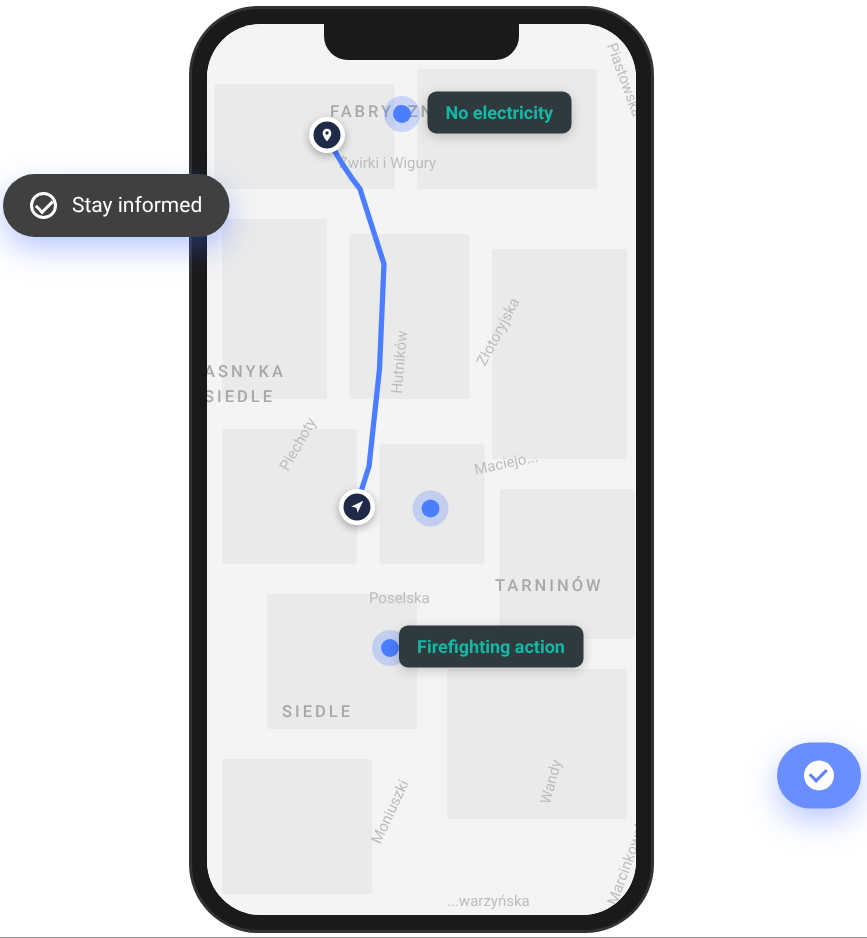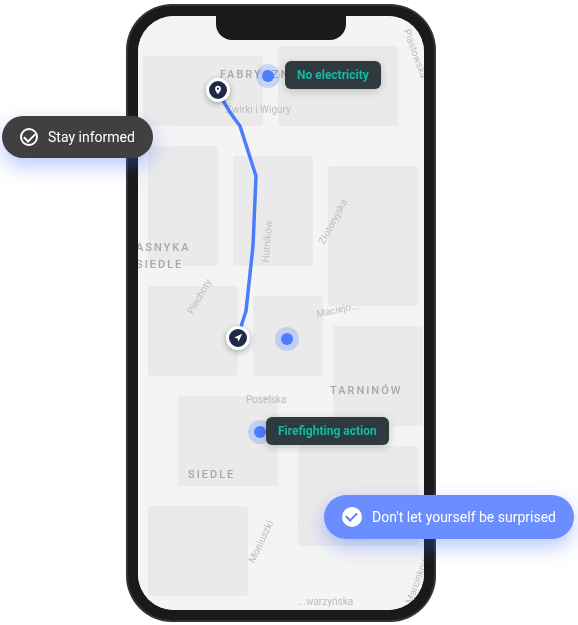--- a/index.html
+++ b/index.html
@@ -237,14 +237,13 @@
   </div>
 </div>
 
 <div class="pill pill-left">
   <span class="check-outline"></span>
   <span>Stay informed</span>
 </div>
 
 <div class="pill pill-right">
   <span class="check-solid"></span>
-  <span>Don't let yourself be surprised</span>
 </div>
 
 </body></html>

